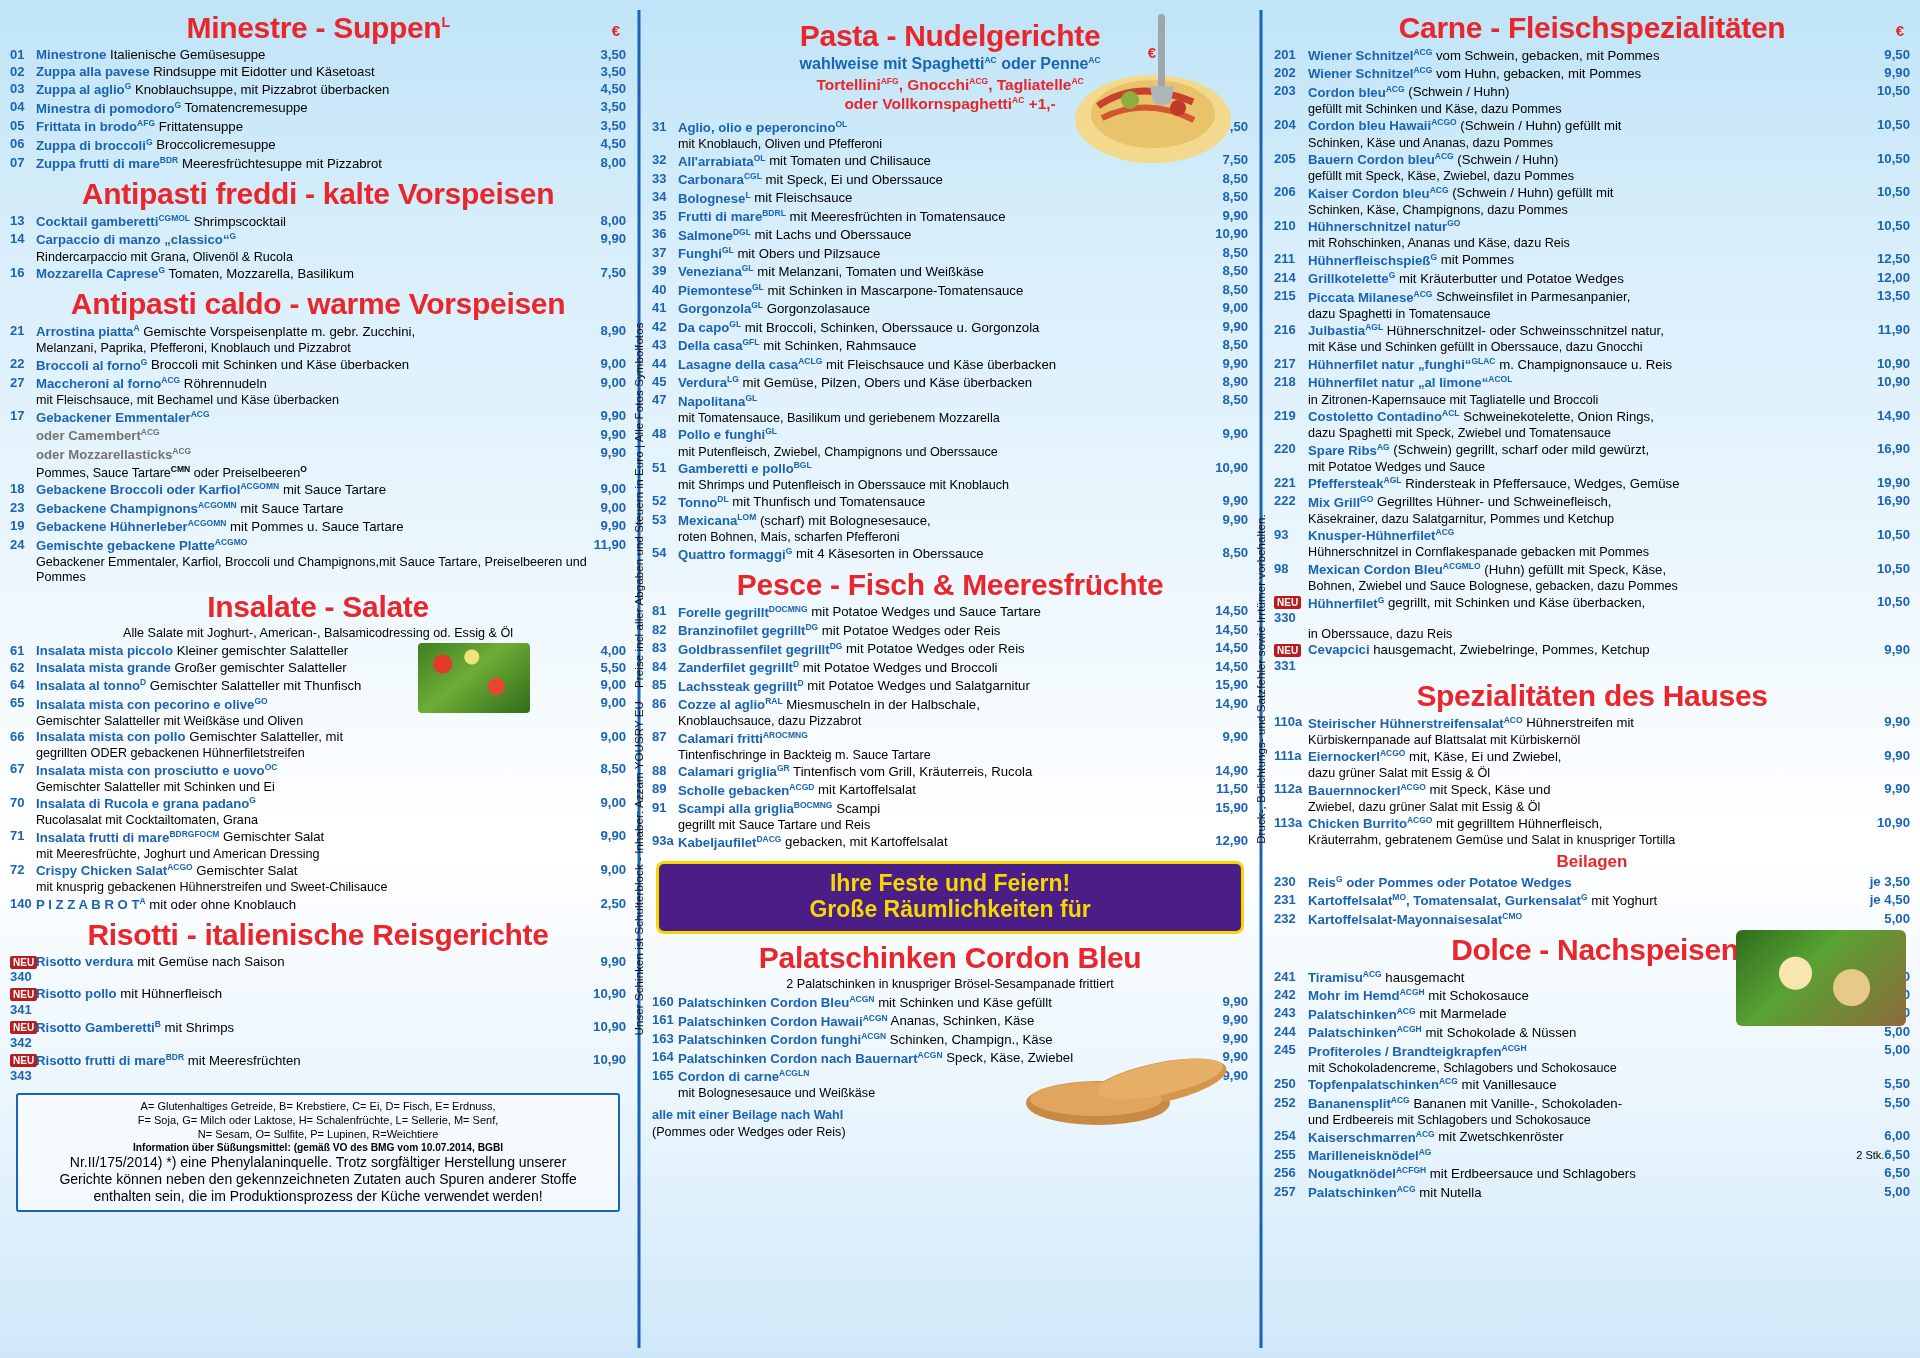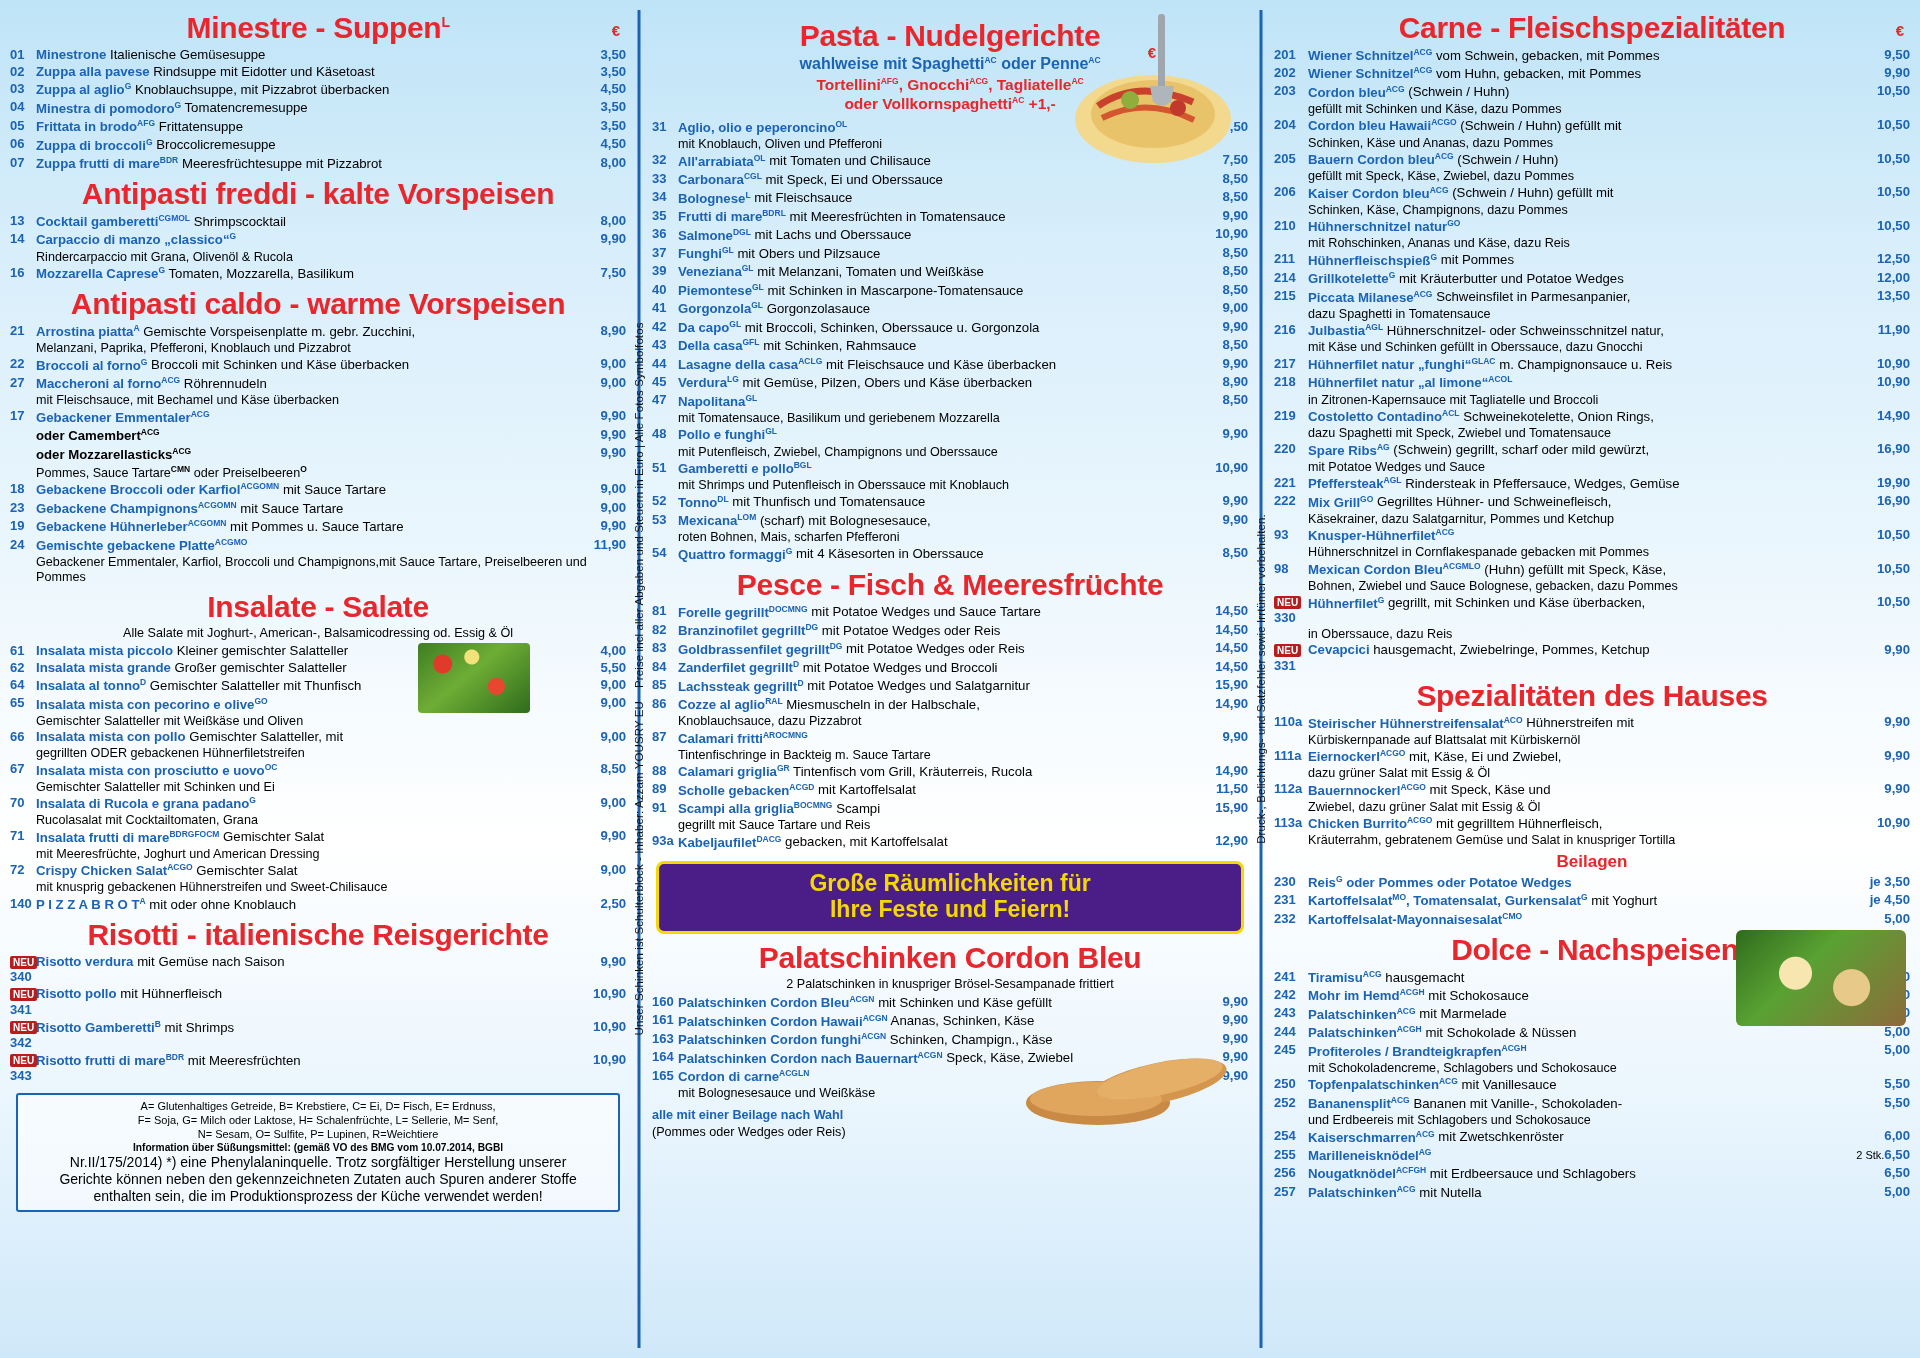--- a/index.html
+++ b/index.html
@@ -31,21 +31,21 @@
   .num{width:26px;flex:0 0 26px;color:#1b63b4;font-weight:bold;font-size:13px;}
   .num.wide{width:34px;flex:0 0 34px;}
   .body{flex:1 1 auto;padding-right:6px;}
   .price{width:46px;flex:0 0 46px;text-align:right;color:#1b63b4;font-weight:bold;font-size:13.2px;}
   .price.w{width:60px;flex:0 0 60px;}
   .nm{color:#1b63b4;font-weight:bold;}
   .sup{font-size:8.5px;vertical-align:super;font-weight:bold;}
   .desc{color:#000;font-weight:normal;}
   .sub{margin-left:26px;font-size:12.6px;line-height:1.2;color:#000;}
   .sub.w{margin-left:34px;}
-  .oder{color:#000000;font-weight:bold;}
+  .oder{color:#737373;font-weight:bold;}
 
   .note{font-size:12.6px;color:#000;margin:2px 0 3px 0;}
   .center{text-align:center;}
   .bold{font-weight:bold;}
   .redb{color:#e8262b;font-weight:bold;}
   .bluekp{color:#1b63b4;font-weight:bold;}
 
   .pastahead{text-align:center;font-size:16px;color:#1b63b4;font-weight:bold;margin:1px 0 2px;}
   .pastahead2{text-align:center;font-size:15.5px;color:#e8262b;font-weight:bold;margin:0 0 5px;line-height:1.25;}
 
@@ -499,22 +499,22 @@
         </div>
         <div class="sub">gegrillt mit Sauce Tartare und Reis</div>
         <div class="item">
           <div class="num">93a</div>
           <div class="body"><span class="nm">Kabeljaufilet<span class="sup">DACG</span></span><span class="desc"> gebacken, mit Kartoffelsalat</span></div>
           <div class="price w">12,90</div>
         </div>
       </div>
 
     <div class="banner">
+      <div>Ihre Feste und Feiern!</div>
       <div>Große Räumlichkeiten für</div>
-      <div>Ihre Feste und Feiern!</div>
     </div>
 
     <h2 class="sec" style="margin-top:8px">Palatschinken Cordon Bleu</h2>
     <div class="note center">2 Palatschinken in knuspriger Brösel-Sesampanade frittiert</div>
     <div style="position:relative">
       <svg class="imgroll" viewBox="0 0 240 120">
         <ellipse cx="90" cy="86" rx="72" ry="22" fill="#c98a45"></ellipse>
         <ellipse cx="150" cy="66" rx="70" ry="20" fill="#d4954d" transform="rotate(-12 150 66)"></ellipse>
         <ellipse cx="88" cy="82" rx="66" ry="17" fill="#e0a65d"></ellipse>
         <ellipse cx="152" cy="62" rx="64" ry="16" fill="#e5af68" transform="rotate(-12 152 62)"></ellipse>

